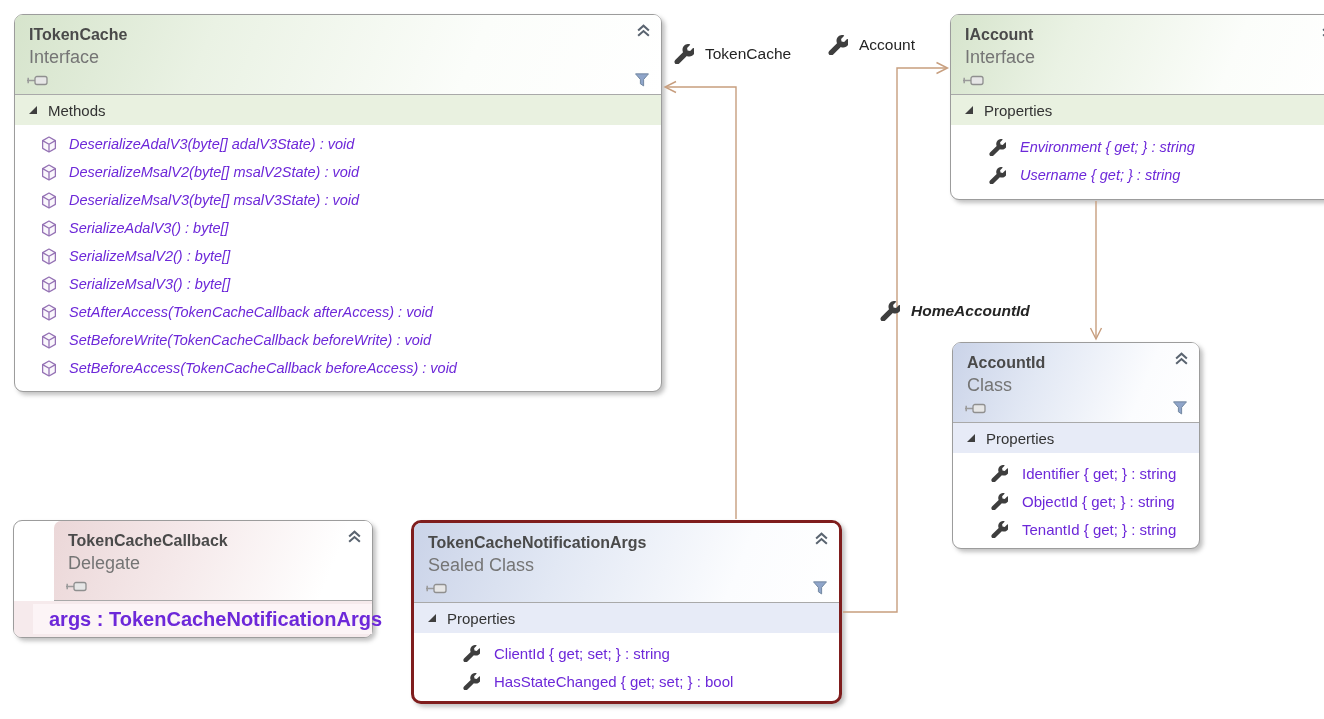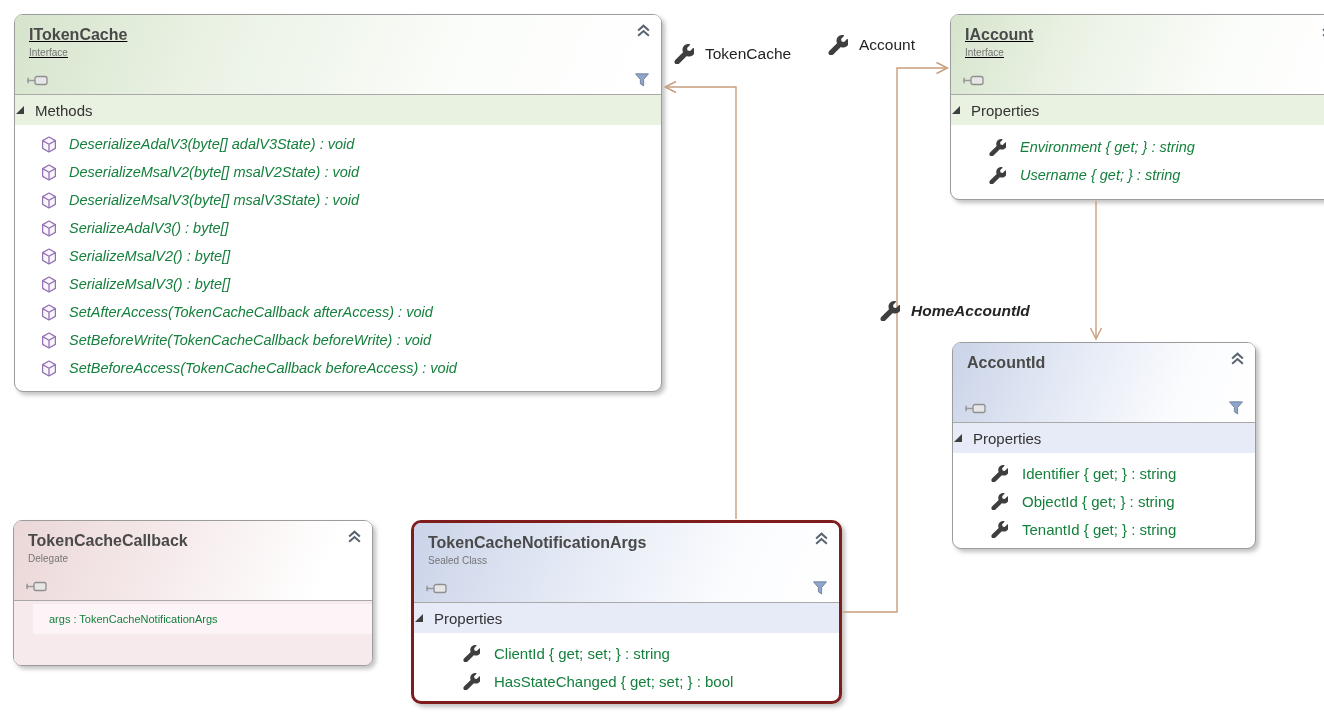--- a/index.html
+++ b/index.html
@@ -10,52 +10,52 @@
   
   .node{
     position:absolute;background:#ffffff;border:1.5px solid #9c9c9c;border-radius:9px;
     box-shadow:3px 3px 4px rgba(100,100,100,0.40);box-sizing:border-box;z-index:2;
   }
   .node.selected{border:3px solid #7f1d1d;border-radius:10px;}
   .hdr{
     position:relative;height:80px;box-sizing:border-box;padding:11px 14px 0;
     border-bottom:1px solid #a9a9a9;border-radius:7px 7px 0 0;
   }
-  .kind-interface>.hdr{background:linear-gradient(112deg,#d6e4cc 0%,#eaf2e4 30%,#fbfdfa 70%,#ffffff 100%);text-decoration:underline;}
+  .kind-interface>.hdr{background:linear-gradient(112deg,#d6e4cc 0%,#eaf2e4 30%,#fbfdfa 70%,#ffffff 100%);}
   .kind-class>.hdr{background:linear-gradient(112deg,#cad3e8 0%,#e2e8f4 35%,#fbfcfe 75%,#ffffff 100%);}
   .kind-delegate>.hdr{background:linear-gradient(112deg,#ebd7d8 0%,#f5e9ea 40%,#ffffff 85%);}
   .title{font-size:16px;font-weight:700;color:#4a4a4a;white-space:nowrap;}
-  .sub{font-size:10px;color:#757575;margin-top:3px;}
+  .sub{font-size:18px;color:#757575;margin-top:3px;}
   .lolli{position:absolute;left:12px;bottom:8px;line-height:0;}
   .funnel{position:absolute;right:12px;bottom:7px;line-height:0;cursor:pointer;}
   .chev{position:absolute;right:10px;top:9px;line-height:0;cursor:pointer;}
   .band{
-    height:30px;display:flex;align-items:center;gap:10px;padding-left:0;
+    height:30px;display:flex;align-items:center;gap:10px;padding-left:13px;
     font-size:15px;color:#333333;box-sizing:border-box;
   }
   .kind-interface .band{background:#e9f1e0;}
   .kind-class .band{background:#e7ebf7;}
   .exp{line-height:0;cursor:pointer;}
   .members{padding-top:5px;}
   .member{height:28px;display:flex;align-items:center;}
   .kind-interface .member{padding-left:26px;}
   .kind-class .member{padding-left:34px;}
   #box-accountid .member,#box-iaccount .member{padding-left:38px;text-align:center;}
   .micon{flex:0 0 auto;display:inline-flex;margin-right:12px;}
   .kind-class .micon,#box-iaccount .micon{margin-right:14px;}
-  .mtext{font-size:14.5px;color:#15803d;white-space:nowrap;}
+  .mtext{font-size:14.5px;color:#6d28d9;white-space:nowrap;}
   .kind-class .mtext{font-size:15px;}
   .member.italic .mtext{font-style:italic;}
   
   .delegate-body{
     position:absolute;top:80px;left:0;right:0;bottom:0;background:#f6eaec;
     border-radius:0 0 7px 7px;padding-top:3px;
   }
   .delegate-body .member.plain{background:#fcf4f6;height:30px;margin-left:19px;padding-left:16px;}
-  .delegate-body .mtext{font-size:11px;}
+  .delegate-body .mtext{font-size:20px;font-weight:bold;}
   
   .assoc-label{position:absolute;display:flex;align-items:flex-start;gap:11px;color:#242424;font-size:15.5px;z-index:6;}
   .assoc-label .ltext{line-height:20px;white-space:nowrap;}
   .assoc-label.italic .ltext{font-style:italic;}
   .wicon{line-height:0;}
   
   .overlay{position:absolute;left:0;top:0;z-index:4;pointer-events:none;}
 </style>
 </head>
 <body>
@@ -228,23 +228,24 @@
           <span class="micon">
             <svg width="17" height="17" viewBox="0 0 512 512" fill="#3e3e3e">
               <path d="M507.7 109.3c-2.4-9.2-13.8-12.3-20.6-5.5l-74 74-66.7-11.1-11.1-66.7 74-74c6.8-6.8 3.7-18.2-5.5-20.6C387 .7 370.6-1 353.9.3 279.4 6.1 220 67.4 217.4 142.1c-.9 24.1 4.1 47 13.4 67.3L30.9 409c-26.8 26.8-26.8 70.3 0 97.1s70.3 26.8 97.1 0l199.7-199.9c20.3 9.4 43.2 14.3 67.3 13.4 74.7-2.6 136-62 141.8-136.5 1.3-16.7-.4-33.1-4.3-48.8z"></path>
             </svg>
           </span>
           <span class="mtext">Username { get; } : string</span>
         </div>
       </div>
   </div>
 
-  <div class="node kind-class" id="box-accountid" style="left:952px;top:342px;width:304px;height:207px;">
+  <div class="node kind-class" id="box-accountid" style="left:952px;top:342px;width:248px;height:207px;">
     <div class="hdr">
       <div class="title">AccountId</div>
+      <div class="sub">Class</div>
       <span class="lolli">
         <svg width="22" height="11" viewBox="0 0 22 11">
             <line x1="0" y1="5.5" x2="8" y2="5.5" stroke="#9a9a9a" stroke-width="1.5"></line>
             <line x1="1.2" y1="2.8" x2="1.2" y2="8.2" stroke="#9a9a9a" stroke-width="1.5"></line>
             <rect x="8" y="1.5" width="12" height="8" rx="2" fill="#e6e6e6" stroke="#8f8f8f" stroke-width="1.3"></rect>
           </svg>
       </span>
       <span class="funnel">
         <svg width="14" height="14" viewBox="0 0 13 13">
             <path d="M0.5,0.8 H12.5 L8,6 V12 L5,10 V6 Z" fill="#8fa5ca" stroke="#70859e" stroke-width="0.9"></path>
@@ -286,21 +287,21 @@
           <span class="micon">
             <svg width="17" height="17" viewBox="0 0 512 512" fill="#3e3e3e">
               <path d="M507.7 109.3c-2.4-9.2-13.8-12.3-20.6-5.5l-74 74-66.7-11.1-11.1-66.7 74-74c6.8-6.8 3.7-18.2-5.5-20.6C387 .7 370.6-1 353.9.3 279.4 6.1 220 67.4 217.4 142.1c-.9 24.1 4.1 47 13.4 67.3L30.9 409c-26.8 26.8-26.8 70.3 0 97.1s70.3 26.8 97.1 0l199.7-199.9c20.3 9.4 43.2 14.3 67.3 13.4 74.7-2.6 136-62 141.8-136.5 1.3-16.7-.4-33.1-4.3-48.8z"></path>
             </svg>
           </span>
           <span class="mtext">TenantId { get; } : string</span>
         </div>
       </div>
   </div>
 
-  <div class="node kind-delegate" id="box-tokencachecallback" style="left:13px;top:520px;width:360px;height:146px;">
+  <div class="node kind-delegate" id="box-tokencachecallback" style="left:13px;top:520px;width:360px;height:118px;padding-left:40px;">
     <div class="hdr">
       <div class="title">TokenCacheCallback</div>
       <div class="sub">Delegate</div>
       <span class="lolli">
         <svg width="22" height="11" viewBox="0 0 22 11">
             <line x1="0" y1="5.5" x2="8" y2="5.5" stroke="#9a9a9a" stroke-width="1.5"></line>
             <line x1="1.2" y1="2.8" x2="1.2" y2="8.2" stroke="#9a9a9a" stroke-width="1.5"></line>
             <rect x="8" y="1.5" width="12" height="8" rx="2" fill="#e6e6e6" stroke="#8f8f8f" stroke-width="1.3"></rect>
           </svg>
       </span>

